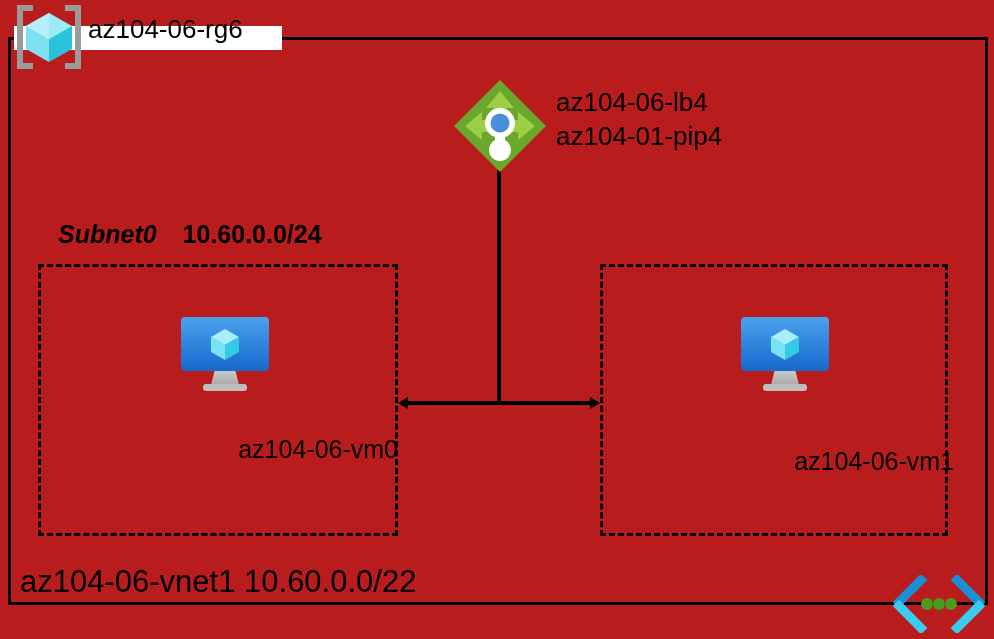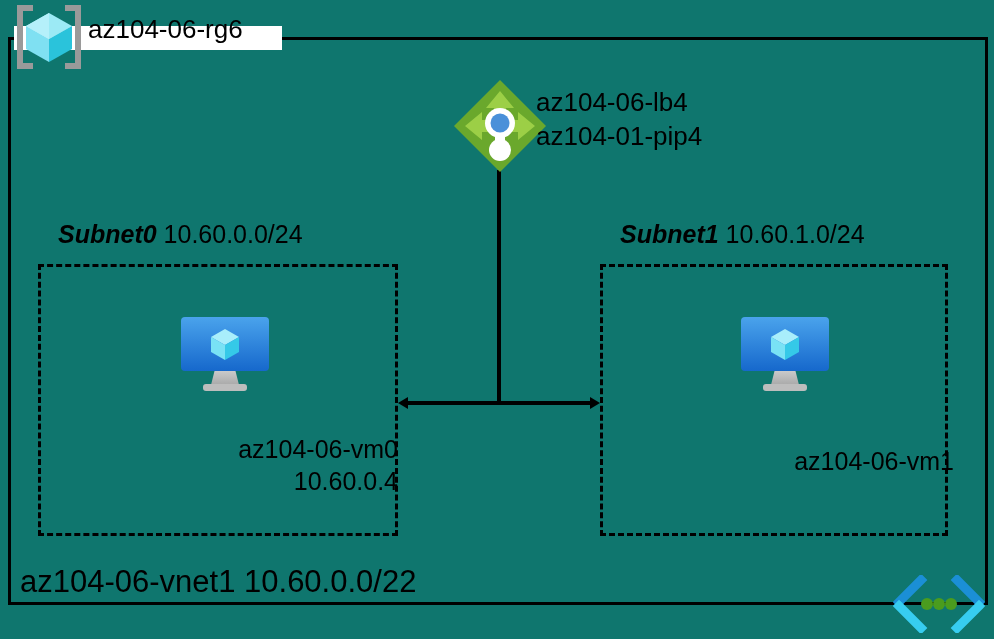--- a/index.html
+++ b/index.html
@@ -7,21 +7,21 @@
     padding: 0;
     background: #ffffff;
   }
   body {
     font-family: "Liberation Sans", sans-serif;
   }
   #diagram {
     position: relative;
     width: 994px;
     height: 639px;
-    background: #0f766e;
+    background: #b91c1c;
     overflow: hidden;
   }
 
   
   .rg-box {
     position: absolute;
     left: 8px;
     top: 37px;
     width: 980px;
     height: 568px;
@@ -67,21 +67,21 @@
     position: absolute;
     top: 222px;
     font-size: 25px;
     color: #000000;
     white-space: nowrap;
     line-height: 1;
   }
   #subnet0-caption { left: 58px; }
   #subnet1-caption { left: 620px; }
   .subnet-caption .sn-name { font-weight: bold; font-style: italic; }
-  .subnet-caption .sn-cidr { font-weight: normal; }
+  .subnet-caption .sn-cidr { font-weight: bold; margin-left: 19px; }
 
   
   .vm-icon {
     position: absolute;
     width: 96px;
     height: 80px;
   }
   #vm0-icon { left: 177px; top: 313px; }
   #vm1-icon { left: 737px; top: 313px; }
 
@@ -99,21 +99,21 @@
   
   .lb-icon {
     position: absolute;
     left: 452px;
     top: 78px;
     width: 96px;
     height: 96px;
   }
   .lb-labels {
     position: absolute;
-    left: 536px;
+    left: 556px;
     top: 85px;
     font-size: 26px;
     color: #000000;
     line-height: 1.32;
     white-space: nowrap;
   }
 
   
   .connectors {
     position: absolute;
@@ -231,27 +231,22 @@
       <rect x="4" y="4" width="88" height="54" rx="4" fill="url(#vmScreen0)"></rect>
 
       <path d="M48 16 L62 24 L48 32 L34 24 Z" fill="#a9eefb"></path>
       <path d="M62 24 L62 39 L48 47 L48 32 Z" fill="#35c9e8"></path>
       <path d="M34 24 L34 39 L48 47 L48 32 Z" fill="#79e2f5"></path>
     </svg>
   </div>
 
   <div class="vm-label" id="vm0-label">
     <div>az104-06-vm0</div>
-    <div>10.60.0.4</div>
-  </div>
-
-  <div class="subnet-caption" id="subnet1-caption">
-    <span class="sn-name">Subnet1</span>
-    <span class="sn-cidr">10.60.1.0/24</span>
-  </div>
+  </div>
+
   <div class="subnet-box" id="subnet1-box"></div>
 
   <div class="vm-icon" id="vm1-icon">
     <svg width="96" height="80" viewBox="0 0 96 80" xmlns="http://www.w3.org/2000/svg">
       <defs>
         <linearGradient id="vmScreen1" x1="0" y1="0" x2="0" y2="1">
           <stop offset="0%" stop-color="#4aa3ec"></stop>
           <stop offset="100%" stop-color="#1668cc"></stop>
         </linearGradient>
         <linearGradient id="vmStand1" x1="0" y1="0" x2="0" y2="1">

